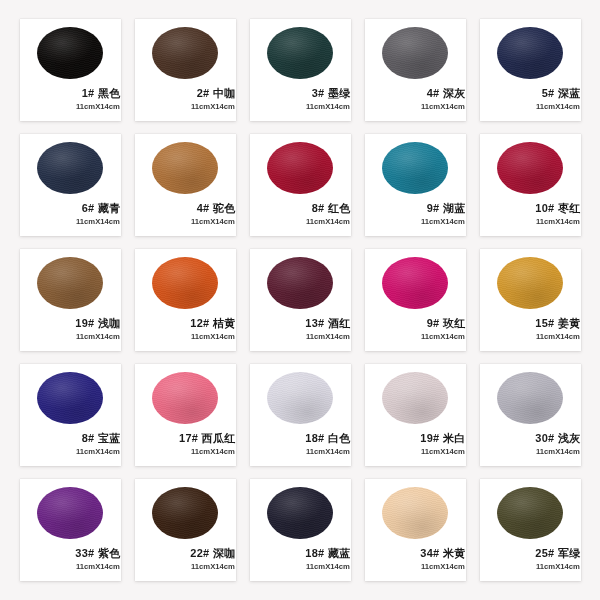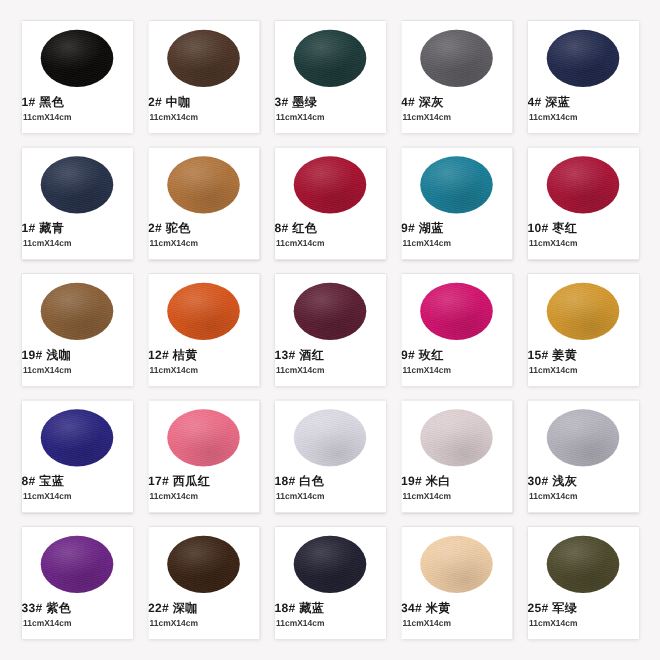--- a/index.html
+++ b/index.html
@@ -39,21 +39,21 @@
   }
 
   .swatch-card {
     position: relative;
     width: 101px;
     height: 102px;
     background: #ffffff;
     box-sizing: border-box;
     display: flex;
     flex-direction: column;
-    align-items: flex-start;
+    align-items: flex-end;
     justify-content: flex-start;
     box-shadow: 0 1px 3px rgba(120, 115, 115, 0.22),
                 0 0 1px rgba(120, 115, 115, 0.28);
     overflow: hidden;
   }
 
   .swatch-oval-wrap {
     width: 101px;
     height: 64px;
     display: flex;
@@ -154,39 +154,39 @@
         </div>
         <div class="swatch-name">4# 深灰</div>
         <div class="swatch-size">11cmX14cm</div>
       </div>
     </div>
     <div class="swatch-cell">
       <div class="swatch-card">
         <div class="swatch-oval-wrap">
           <div class="swatch-oval" style="background-color: rgb(34, 42, 78);"></div>
         </div>
-        <div class="swatch-name">4# 深蓝</div>
+        <div class="swatch-name">5# 深蓝</div>
         <div class="swatch-size">11cmX14cm</div>
       </div>
     </div>
     <div class="swatch-cell">
       <div class="swatch-card">
         <div class="swatch-oval-wrap">
           <div class="swatch-oval" style="background-color: rgb(39, 50, 74);"></div>
         </div>
-        <div class="swatch-name">1# 藏青</div>
+        <div class="swatch-name">6# 藏青</div>
         <div class="swatch-size">11cmX14cm</div>
       </div>
     </div>
     <div class="swatch-cell">
       <div class="swatch-card">
         <div class="swatch-oval-wrap">
           <div class="swatch-oval" style="background-color: rgb(178, 117, 60);"></div>
         </div>
-        <div class="swatch-name">2# 驼色</div>
+        <div class="swatch-name">4# 驼色</div>
         <div class="swatch-size">11cmX14cm</div>
       </div>
     </div>
     <div class="swatch-cell">
       <div class="swatch-card">
         <div class="swatch-oval-wrap">
           <div class="swatch-oval" style="background-color: rgb(168, 18, 48);"></div>
         </div>
         <div class="swatch-name">8# 红色</div>
         <div class="swatch-size">11cmX14cm</div>

